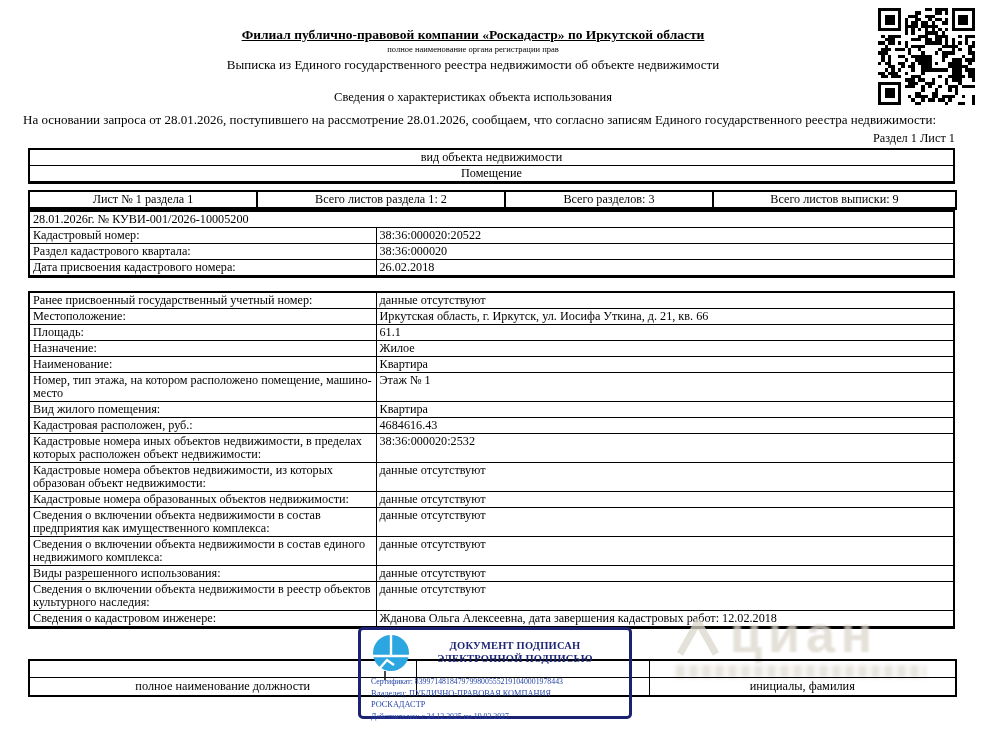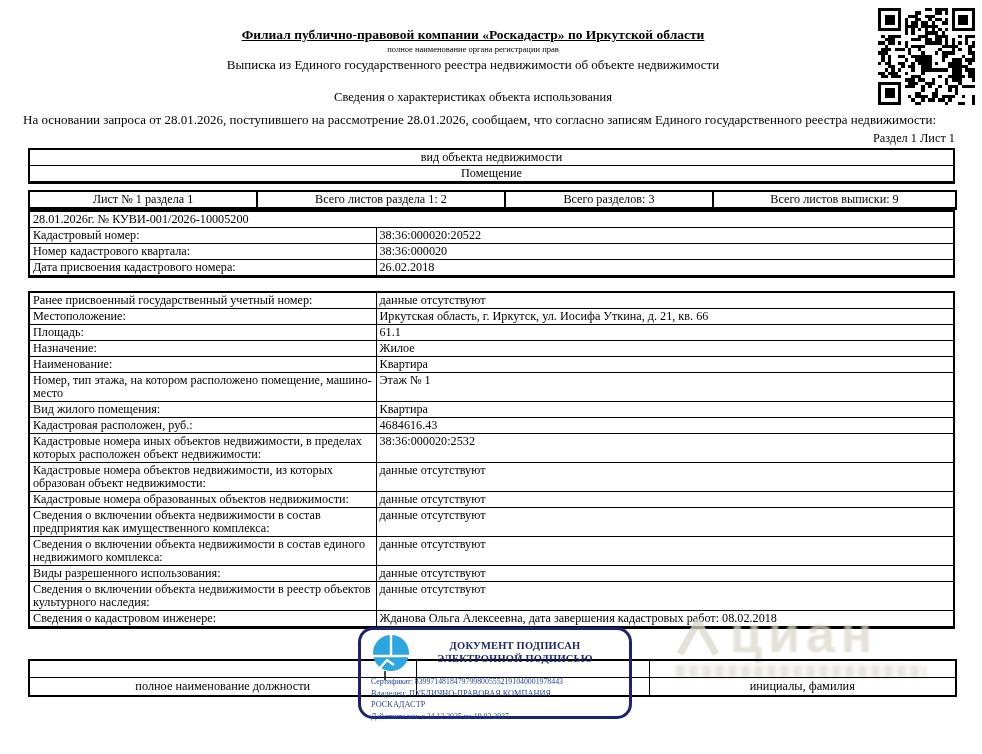--- a/index.html
+++ b/index.html
@@ -40,21 +40,21 @@
   
   .watermark { position:absolute; left:676px; top:612px; z-index:0; color:#dcd7cd; opacity:.75; }
   .wm-line1 { display:flex; align-items:flex-end; gap:10px; }
   .wm-logo { width:44px; height:40px; }
   .wm-text { font-family:"Liberation Sans", sans-serif; font-weight:bold; font-size:52px; line-height:44px; letter-spacing:6px; filter:blur(1px); }
   .wm-blur { margin-top:9px; width:250px; height:13px; filter:blur(2px);
     background:repeating-linear-gradient(90deg,#d8d3c8 0 9px,#ffffff 9px 13px); opacity:.8; }
 
   
   .stamp { position:absolute; left:358px; top:627px; width:274px; height:92px;
-    border:3px solid #1b2272; border-radius:15px; z-index:4; background:transparent;
+    border:3px solid #1b2272; border-radius:5px; z-index:4; background:transparent;
     padding:3px 10px 0 10px; }
   .stamp-head { display:flex; align-items:flex-start; }
   .stamp-logo { flex:0 0 40px; margin-top:1px; }
   .stamp-titles { flex:1; text-align:center; margin-top:6px; }
   .stamp-title { font-size:10.5px; font-weight:bold; color:#1c2674; letter-spacing:.2px; line-height:13px; }
   .stamp-line { font-size:7.8px; color:#2746a8; line-height:11.5px; text-align:left; }
   .stamp-line.owner { font-size:8.3px; }
   .stamp-body { margin-top:-4px; }
 </style>
 </head>
@@ -523,21 +523,21 @@
     </tr>
     </tbody>
       <tbody>
 
         <tr>
           <td>Кадастровый номер:</td>
           <td>38:36:000020:20522</td>
         </tr>
 
         <tr>
-          <td>Номер кадастрового квартала:</td>
+          <td>Раздел кадастрового квартала:</td>
           <td>38:36:000020</td>
         </tr>
 
         <tr>
           <td>Дата присвоения кадастрового номера:</td>
           <td>26.02.2018</td>
         </tr>
       </tbody>
   </table>
 
@@ -618,21 +618,21 @@
           <td>данные отсутствуют</td>
         </tr>
 
         <tr>
           <td>Сведения о включении объекта недвижимости в реестр объектов культурного наследия:</td>
           <td>данные отсутствуют</td>
         </tr>
 
         <tr>
           <td>Сведения о кадастровом инженере:</td>
-          <td>Жданова Ольга Алексеевна, дата завершения кадастровых работ: 08.02.2018</td>
+          <td>Жданова Ольга Алексеевна, дата завершения кадастровых работ: 12.02.2018</td>
         </tr>
       </tbody>
   </table>
 
   <div class="watermark">
     <div class="wm-line1">
       <svg class="wm-logo" viewBox="0 0 44 40">
         <polyline points="4,38 22,6 40,38" fill="none" stroke="#dcd7cd" stroke-width="7" stroke-linejoin="round"></polyline>
       </svg>
       <div class="wm-text">циан</div>

